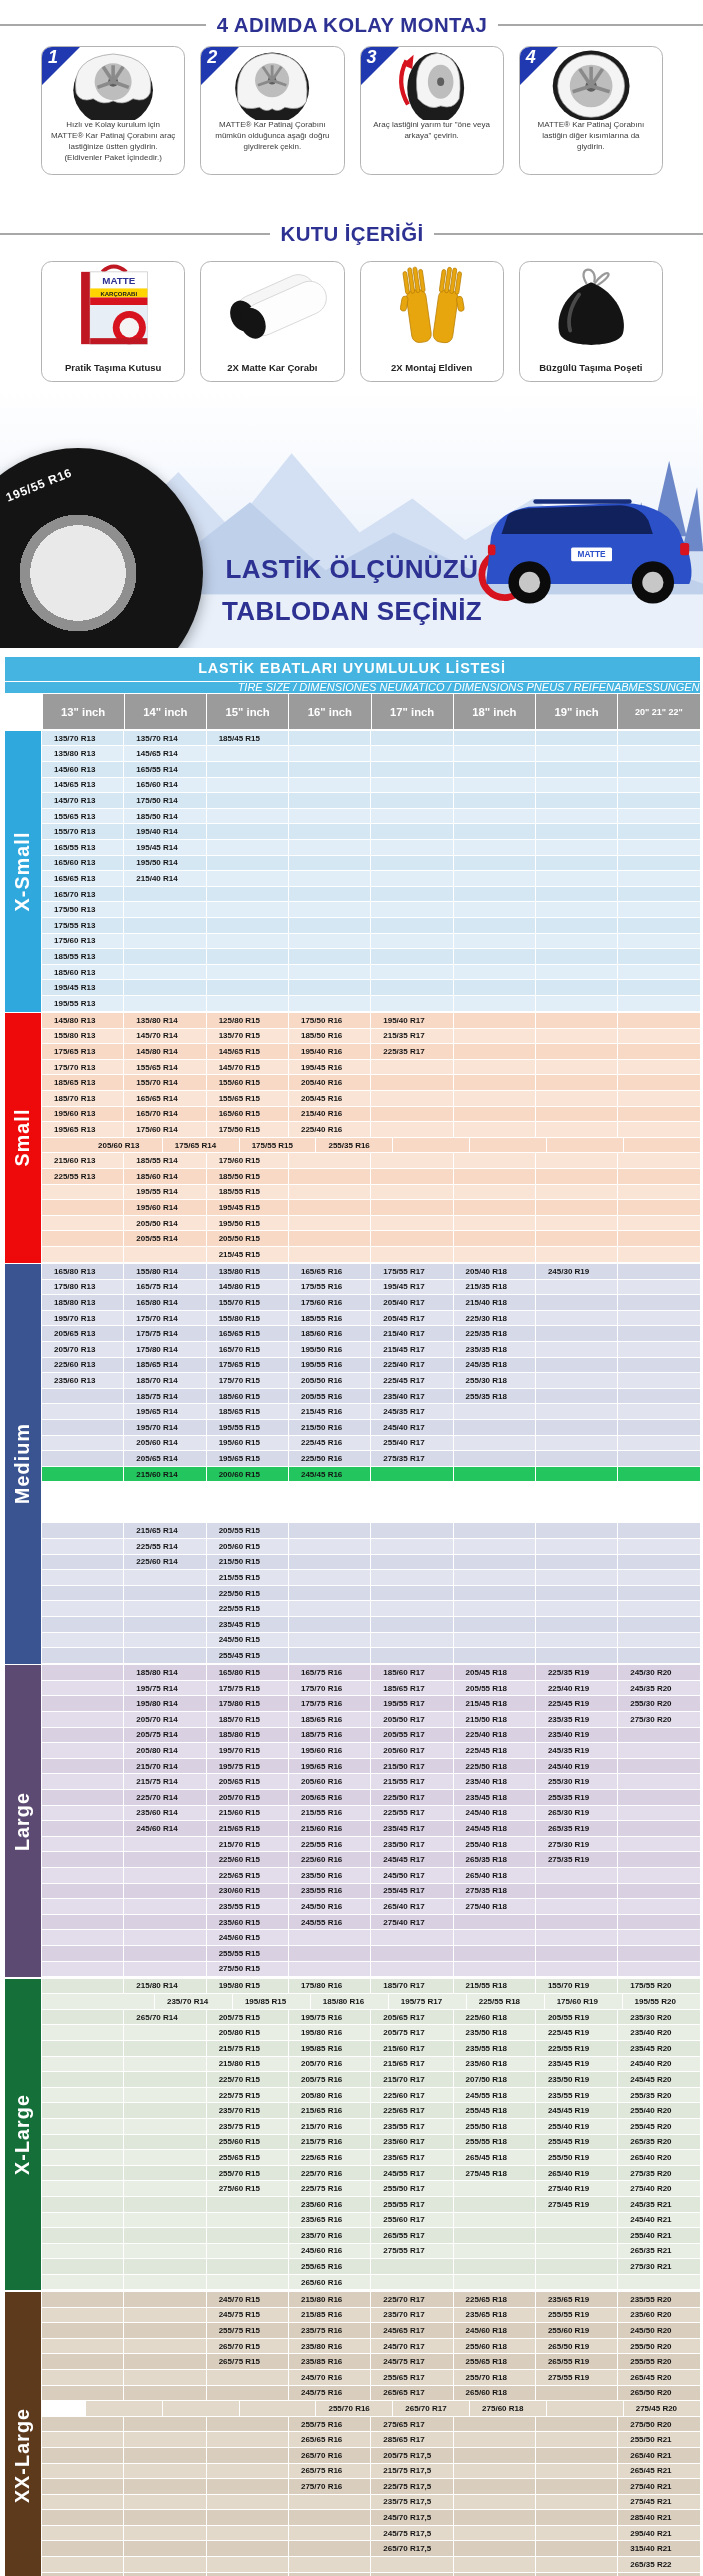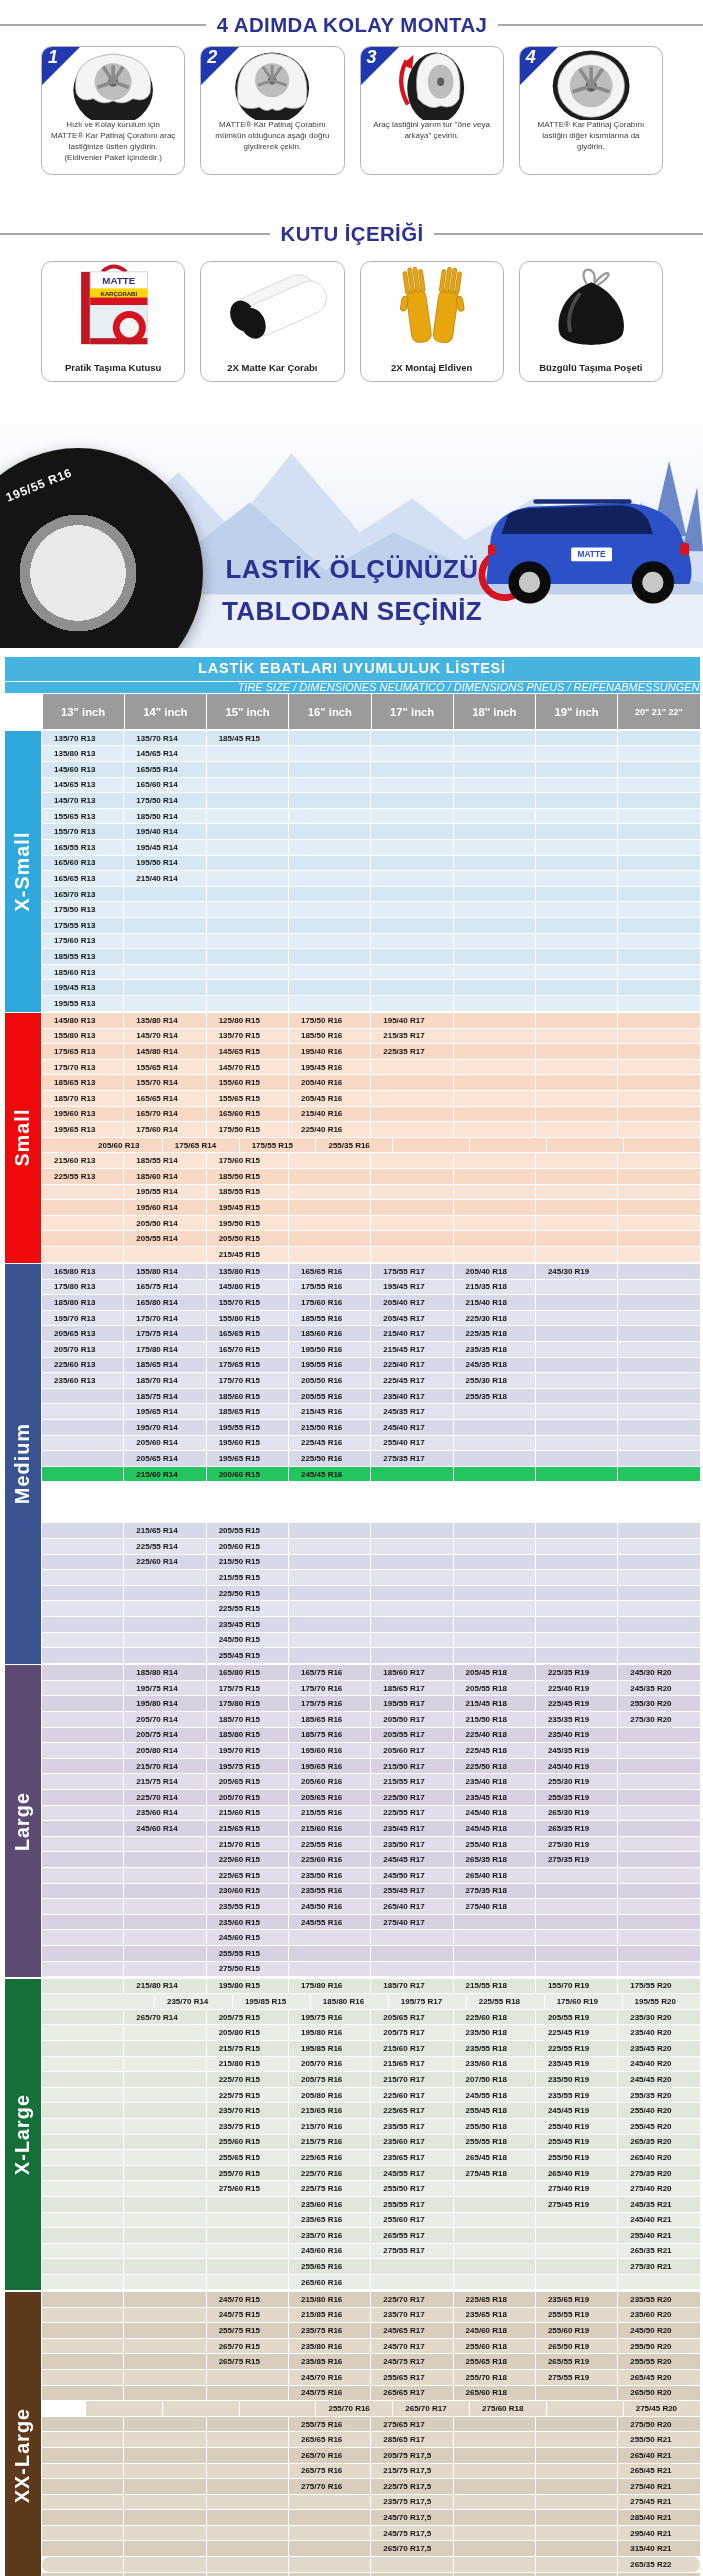--- a/index.html
+++ b/index.html
@@ -1442,21 +1442,21 @@
           <div class="trow" style="background: rgb(217, 205, 189);">
             <div class="tcell"></div>
             <div class="tcell"></div>
             <div class="tcell"></div>
             <div class="tcell"></div>
             <div class="tcell">265/70 R17,5</div>
             <div class="tcell"></div>
             <div class="tcell"></div>
             <div class="tcell">315/40 R21</div>
           </div>
-          <div class="trow" style="background: rgb(226, 217, 203); border-radius: 7px;">
+          <div class="trow" style="background: rgb(226, 217, 203);">
             <div class="tcell"></div>
             <div class="tcell"></div>
             <div class="tcell"></div>
             <div class="tcell"></div>
             <div class="tcell"></div>
             <div class="tcell"></div>
             <div class="tcell"></div>
             <div class="tcell">265/35 R22</div>
           </div>
           <div class="trow" style="background: rgb(217, 205, 189);">

